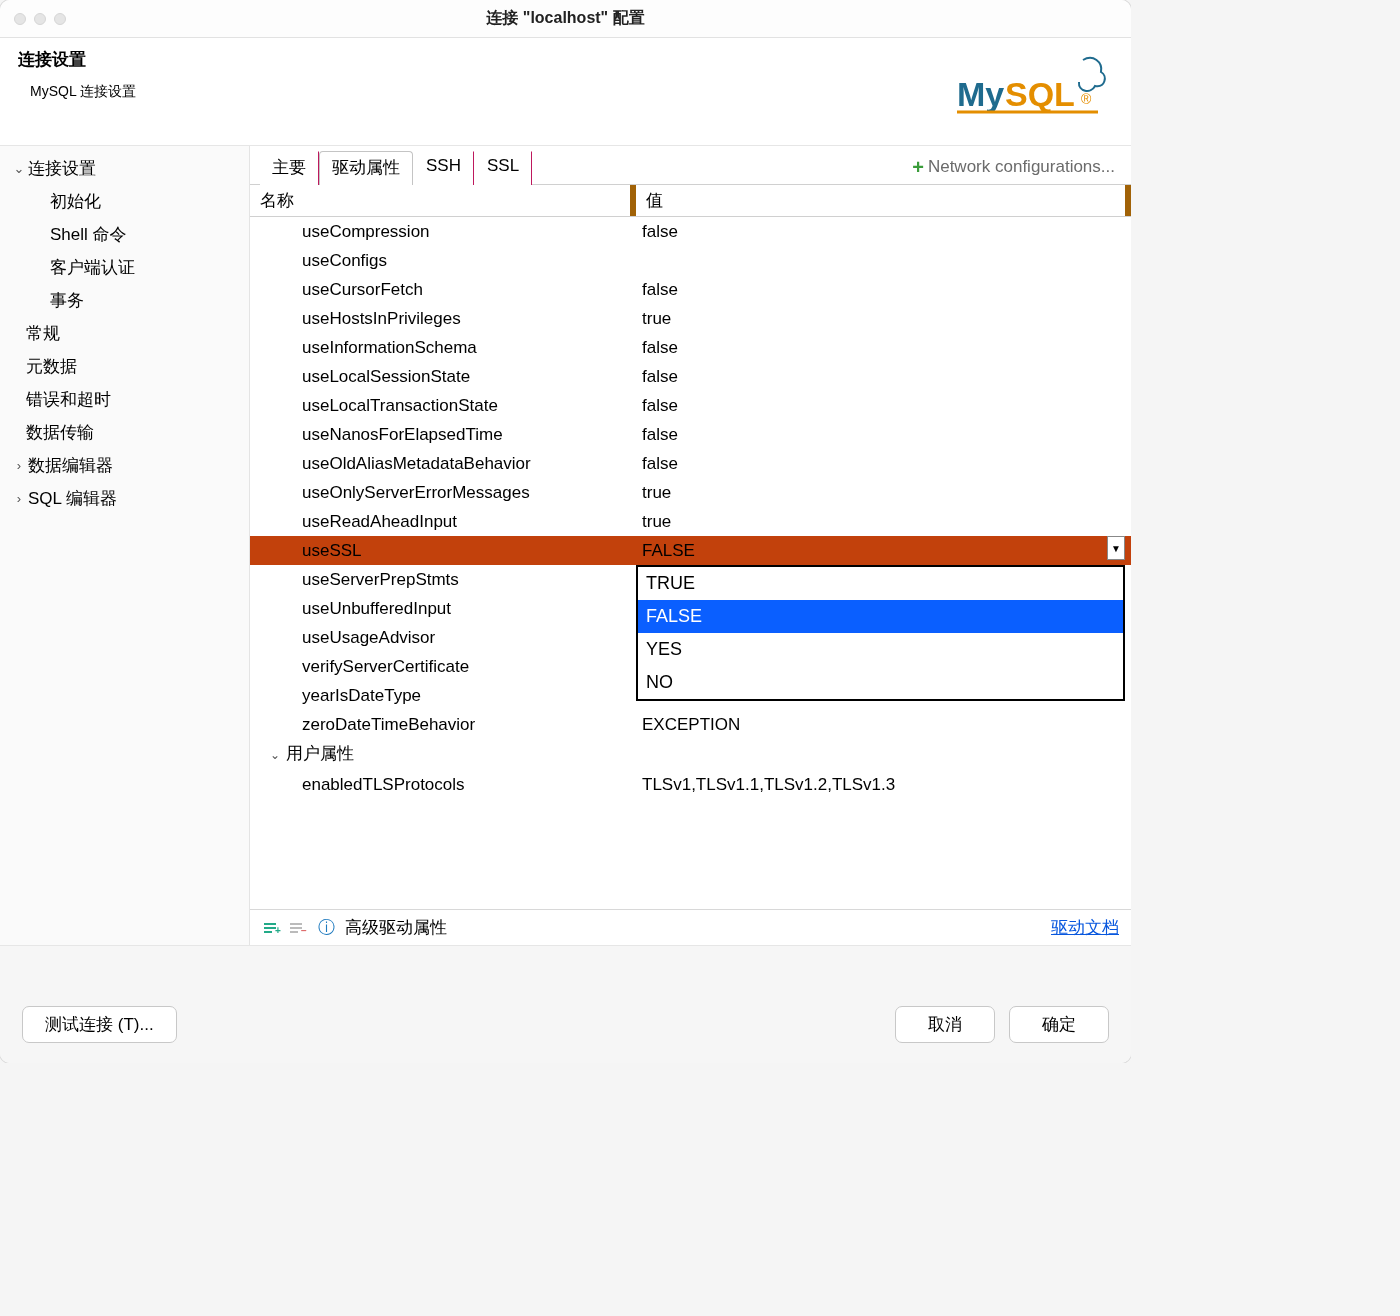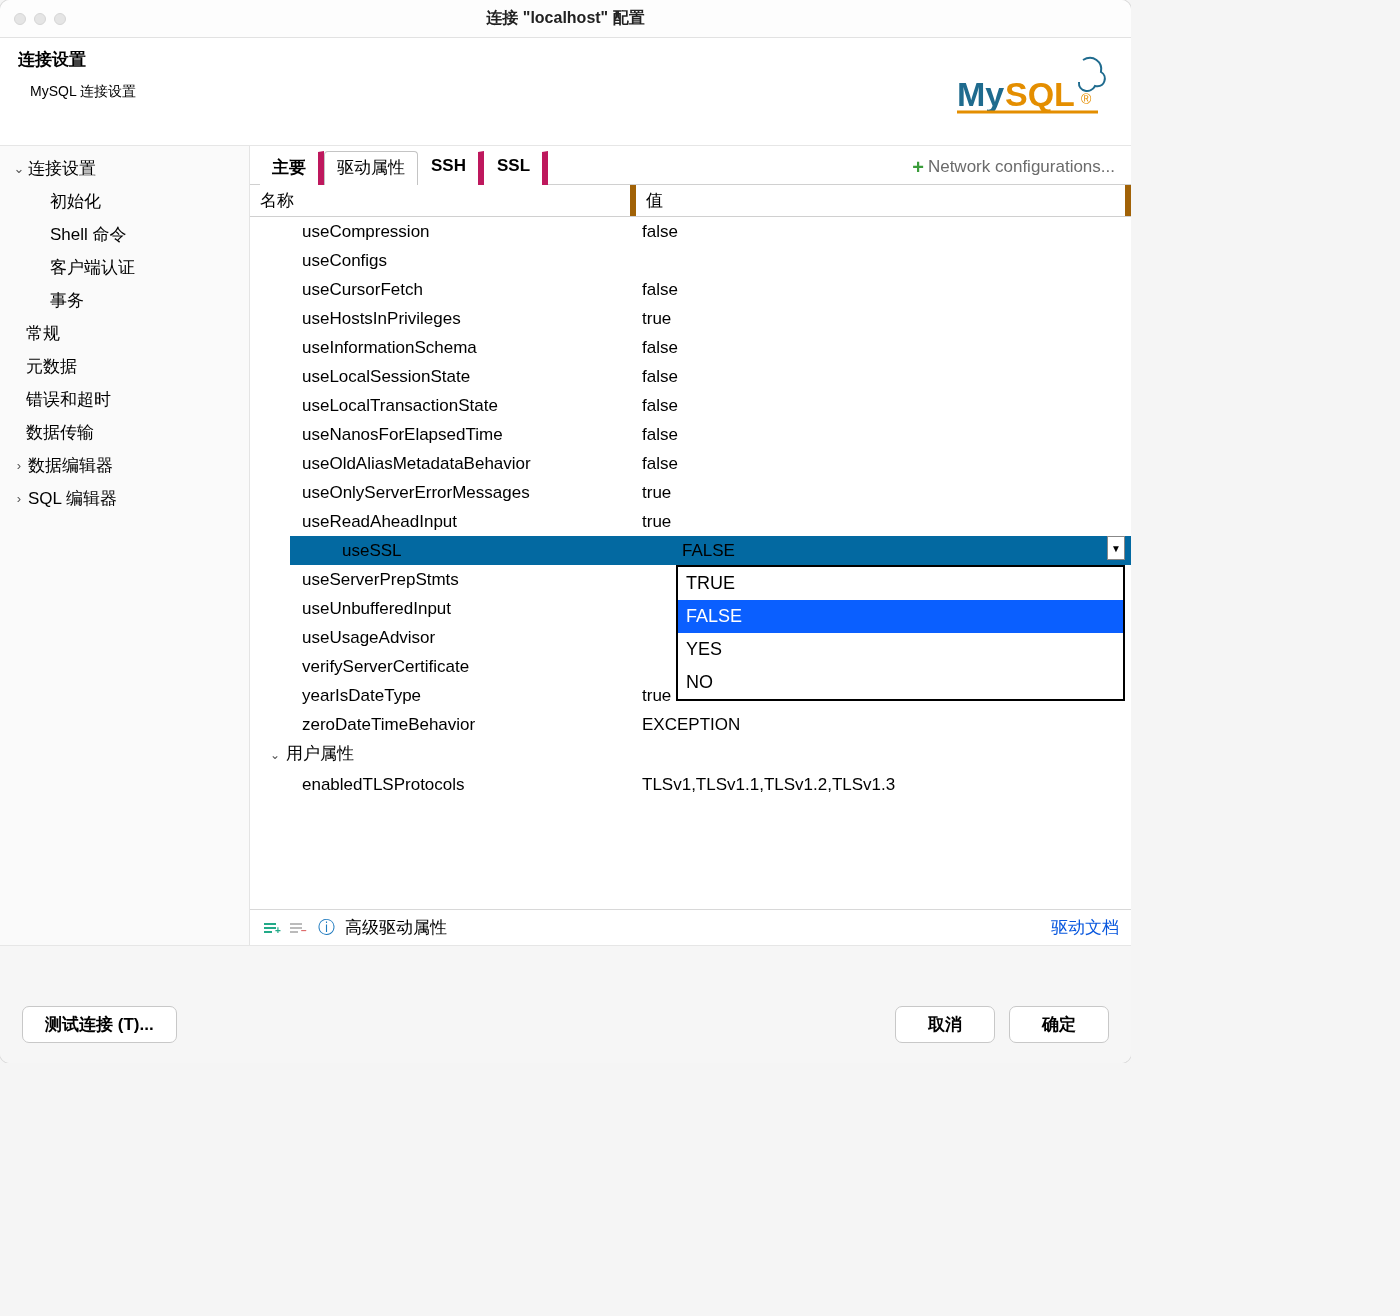--- a/index.html
+++ b/index.html
@@ -88,21 +88,21 @@
   border-radius: 4px 4px 0 0;
   cursor: default;
   position: relative;
   top: 1px;
   background: #fff;
 }
 .tab.active {
   border-color: #c4c4c4;
   background: #fff;
 }
-.tab:not(.active) { border-right: 6px solid #be185d; border-radius: 0; font-weight: bold; }
+.tab:not(.active) { border-right: 1px solid #be185d; border-radius: 0; }
 .tab:first-child { border-left: none; }
 .tabbar-spacer { flex: 1; }
 .net-conf { color: #6b6b6b; font-size: 17px; display: flex; align-items: center; gap: 4px; padding-right: 6px; }
 .plus { color: #3a9c3a; font-weight: bold; font-size: 20px; }
 .table-head {
   display: flex;
   border-bottom: 1px solid #d0d0d0;
   background: #fff;
 }
 .th {
@@ -118,21 +118,21 @@
   position: relative;
 }
 .row {
   display: flex;
   font-size: 17px;
   line-height: 29px;
   padding: 0;
 }
 .row .cell-name { width: 386px; padding-left: 52px; white-space: nowrap; }
 .row .cell-value { flex: 1; padding-left: 6px; position: relative; }
-.row.selected { background: #0369a1; margin-left: 40px; }
+.row.selected { background: #c2410c; }
 .row.group .cell-name { padding-left: 20px; font-weight: 400; }
 .row.group .chev2 { display: inline-block; width: 16px; color: #555; font-size: 12px; }
 .dropdown-indicator {
   position: absolute;
   right: 6px;
   top: 0;
   width: 18px;
   height: 24px;
   border: 1px solid #888;
   display: flex;
@@ -157,38 +157,37 @@
   align-items: center;
   padding: 6px 12px;
   border-top: 1px solid #d8d8d8;
   gap: 10px;
 }
 .mini-icons { display: flex; gap: 6px; align-items: center; }
 .mini { width: 20px; height: 16px; display: flex; align-items: center; justify-content: center; }
 .info-icon { color: #1e7abf; font-size: 17px; }
 .tb-label { font-size: 17px; }
 .tb-spacer { flex: 1; }
-.tb-link { color: #0857de; font-size: 17px; cursor: pointer; text-align: center; }
+.tb-link { color: #0857de; font-size: 17px; text-decoration: underline; cursor: pointer; text-align: center; }
 .footer {
   padding: 60px 22px 20px 22px;
   display: flex;
   align-items: center;
   gap: 14px;
   background: #f6f6f6;
   border-top: 1px solid #e6e6e6;
 }
 .btn {
   min-width: 100px;
   padding: 6px 22px;
   font-size: 17px;
   border: 1px solid #c8c8c8;
   border-radius: 7px;
   background: #fff;
   cursor: default;
-  font-weight: bold;
 }
 .footer-spacer { flex: 1; }
 </style>
 </head>
 <body>
 
 <div class="window">
 
   <div class="titlebar">
     <div class="traffic">

